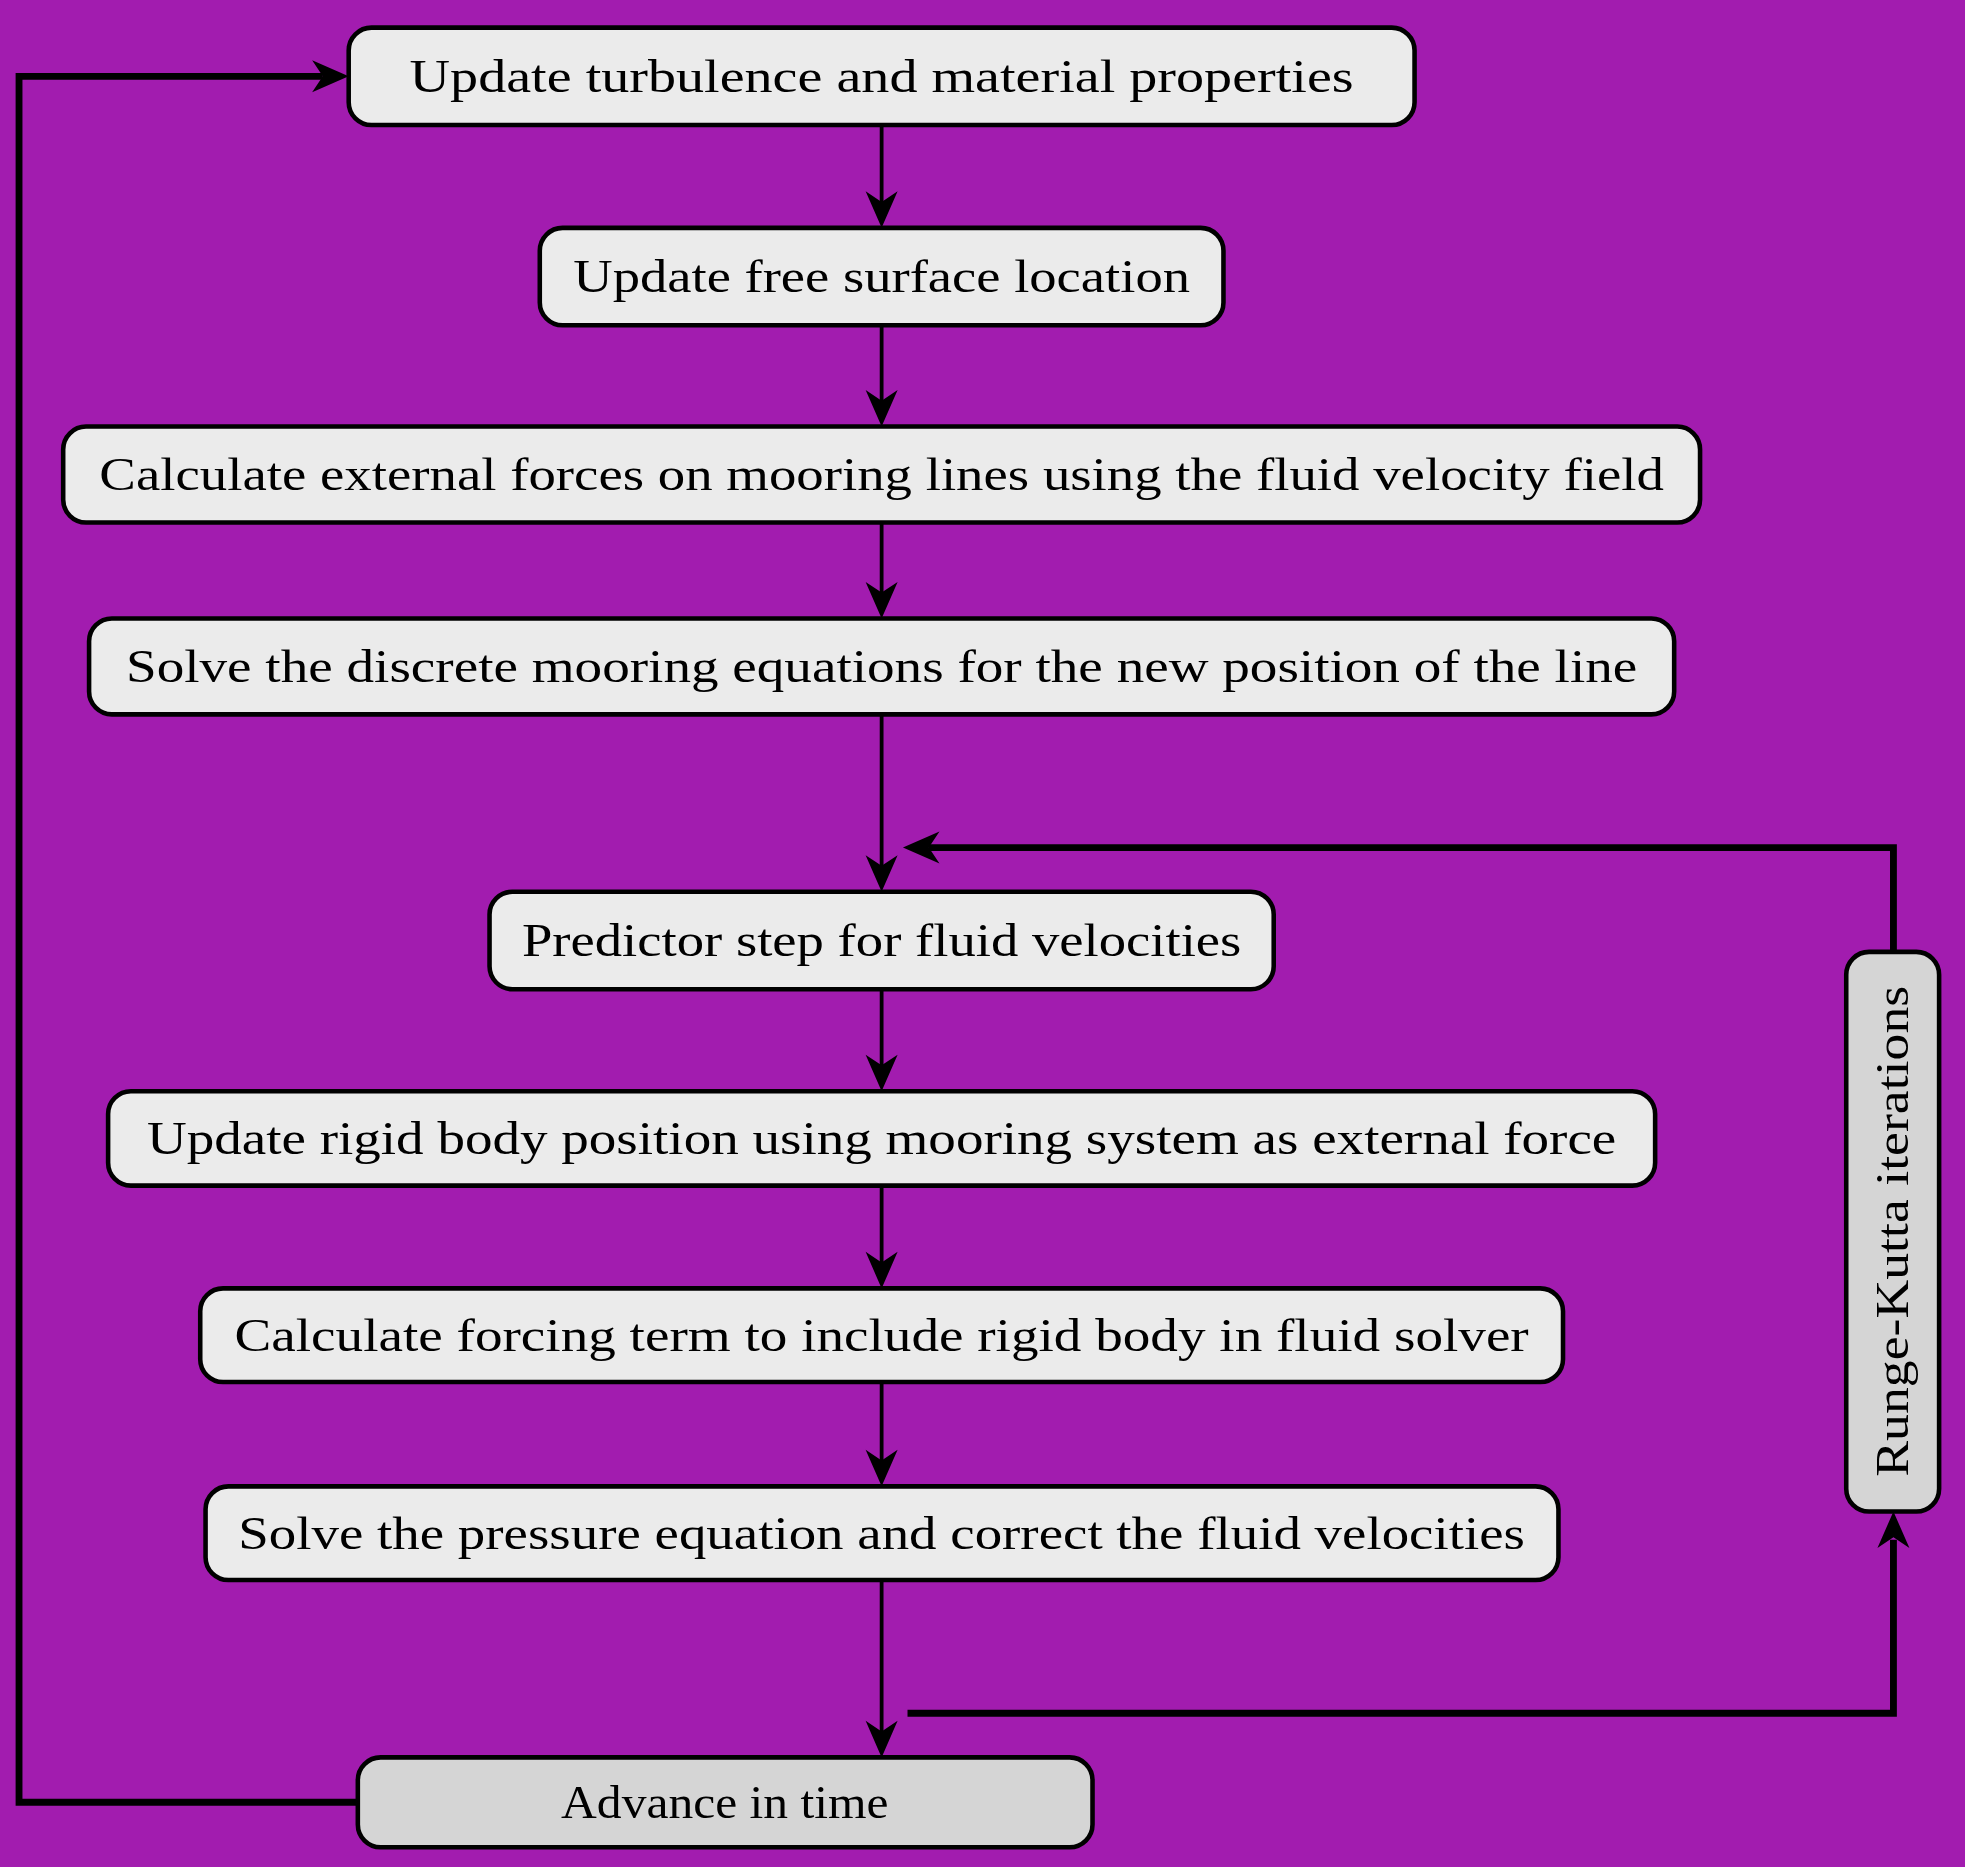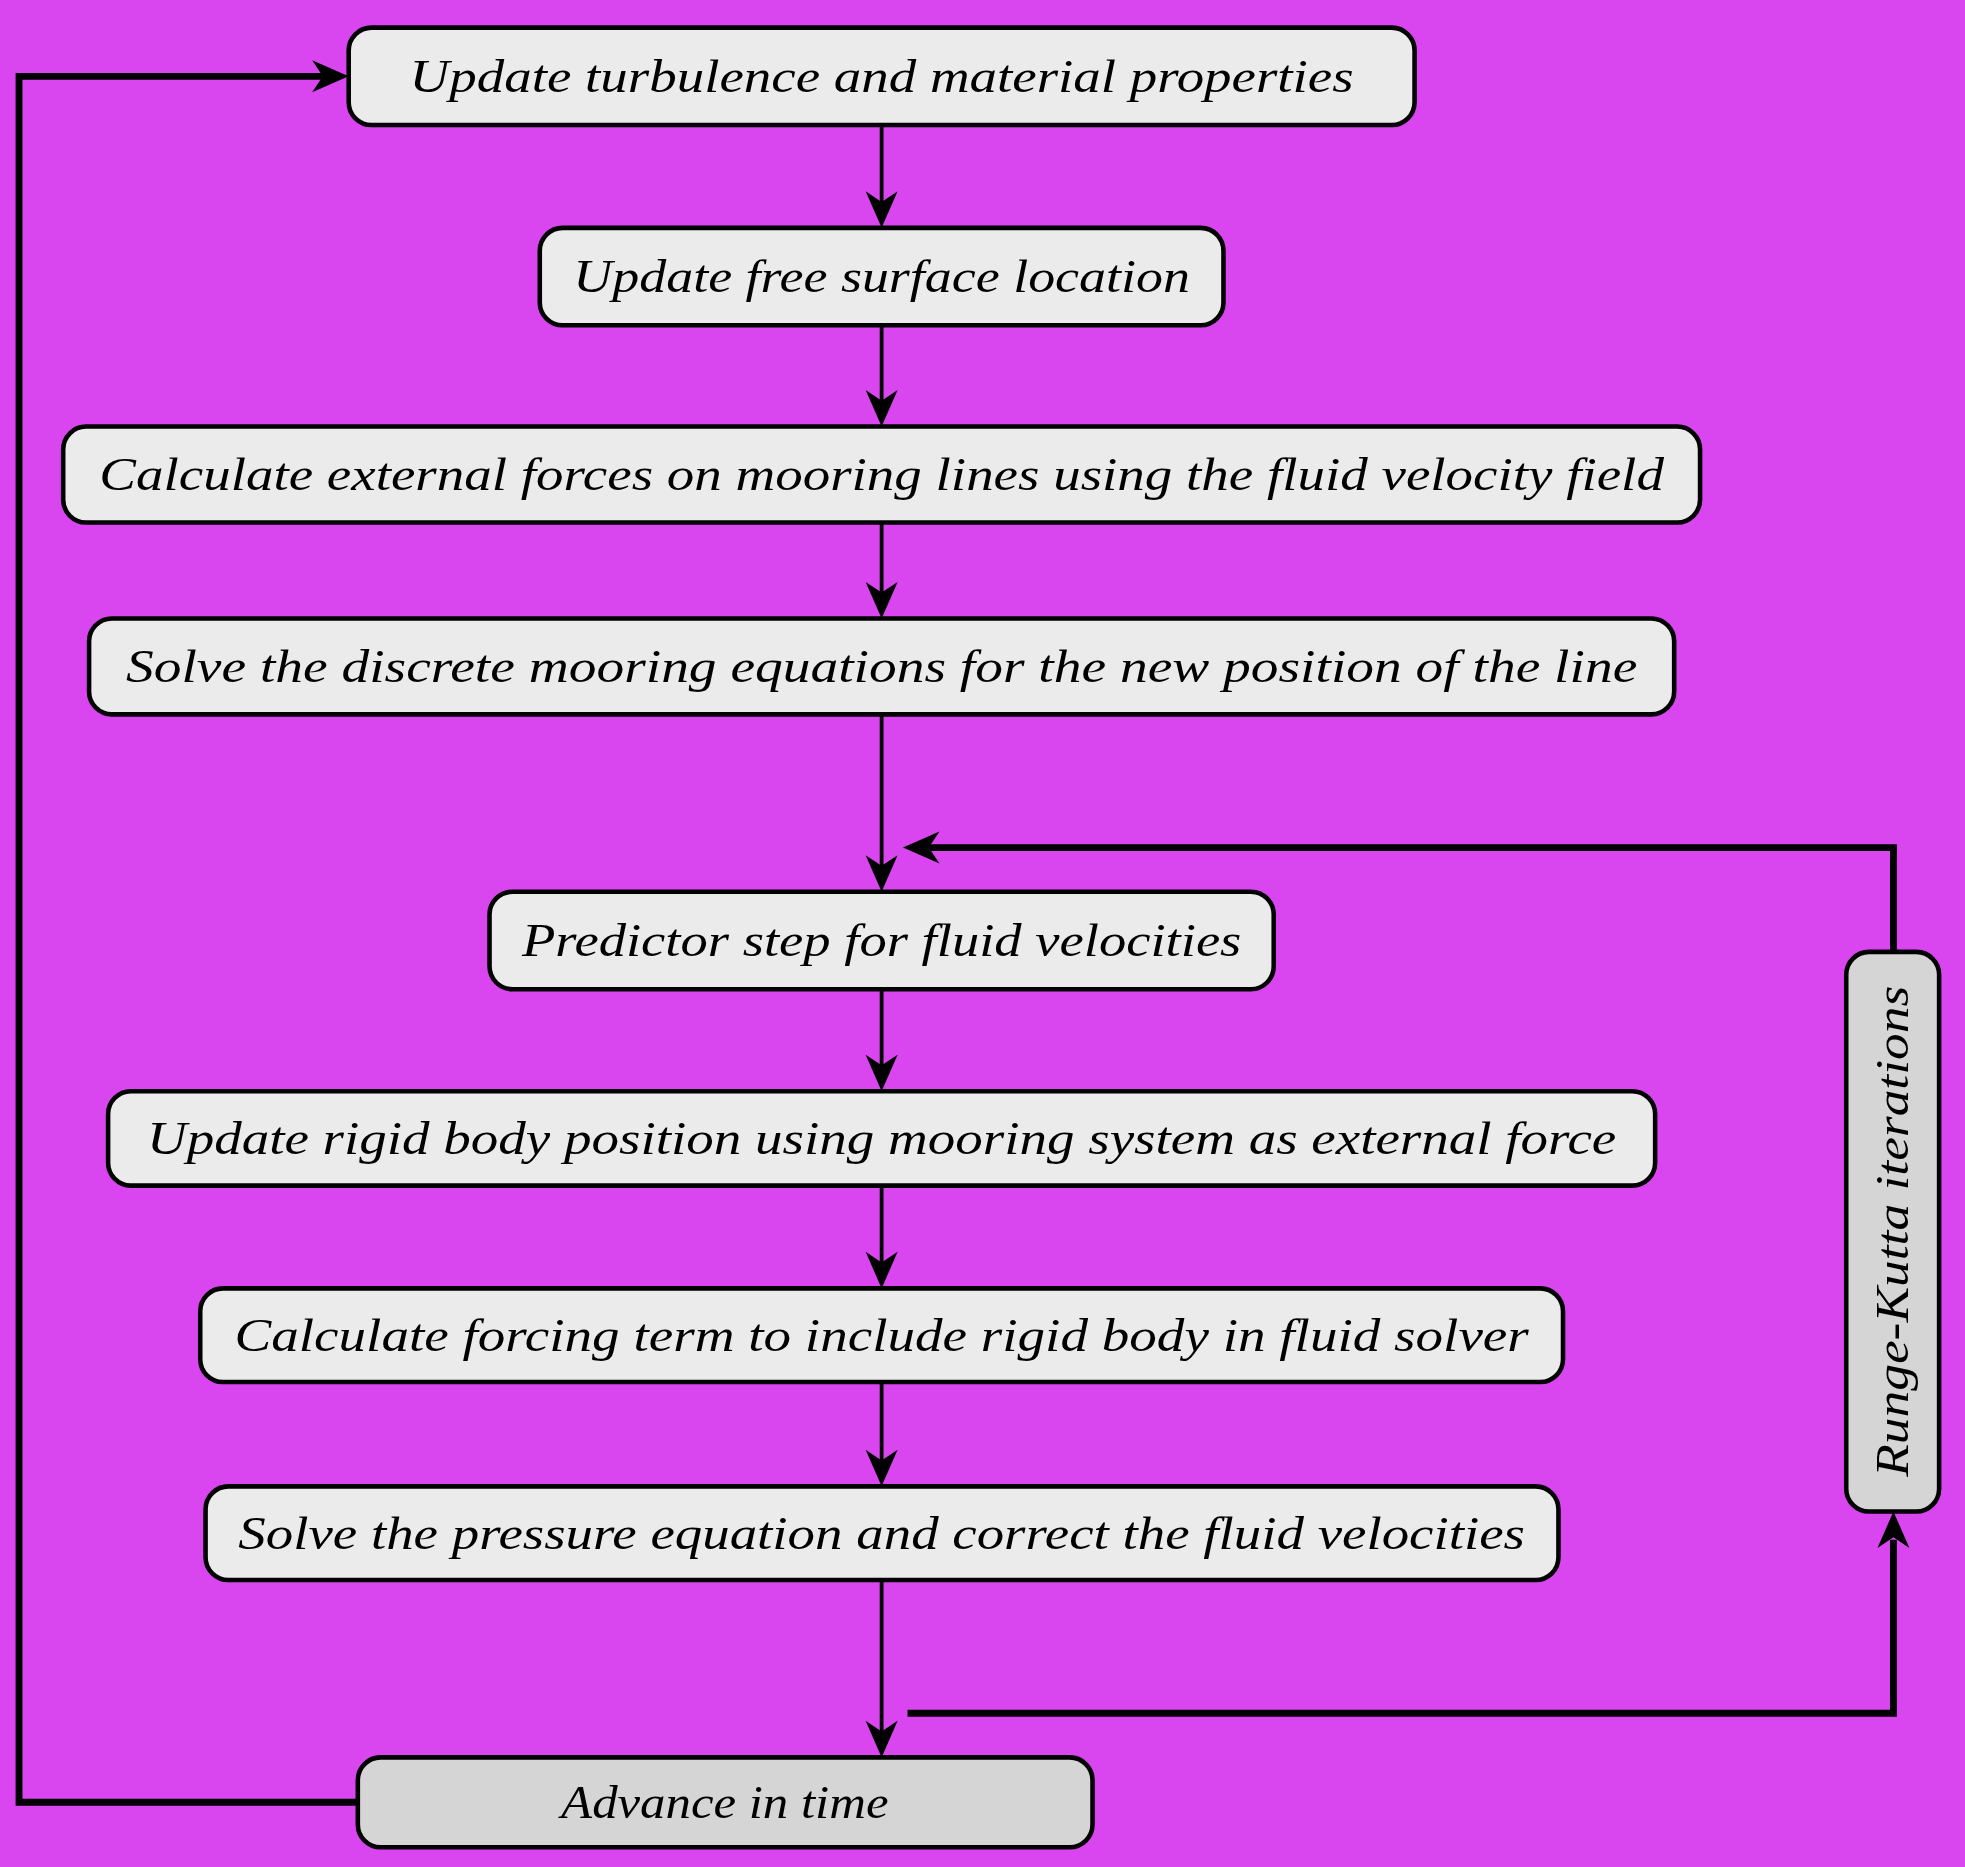--- a/index.html
+++ b/index.html
@@ -1,16 +1,16 @@
 <!DOCTYPE html>
 <html style="font-size:12px"><head>
 <meta charset="utf-8">
 <style>
   html,body{margin:0;padding:0;background:#ffffff;}
-  .canvas{width:1965px;height:1868px;background:#d946ef;position:relative;font-style:italic;}
+  .canvas{width:1965px;height:1868px;background:#a21caf;position:relative;}
   svg{display:block;}
   .node-box{stroke:#000000;stroke-width:6;}
   .node-light .node-box{fill:#ebebeb;}
   .node-dark .node-box{fill:#d5d5d5;}
   .node-label{
     font-family:"Liberation Serif","DejaVu Serif",serif;
     font-size:60px;
     fill:#000000;
   }
   .edge{stroke:#000000;fill:none;}

